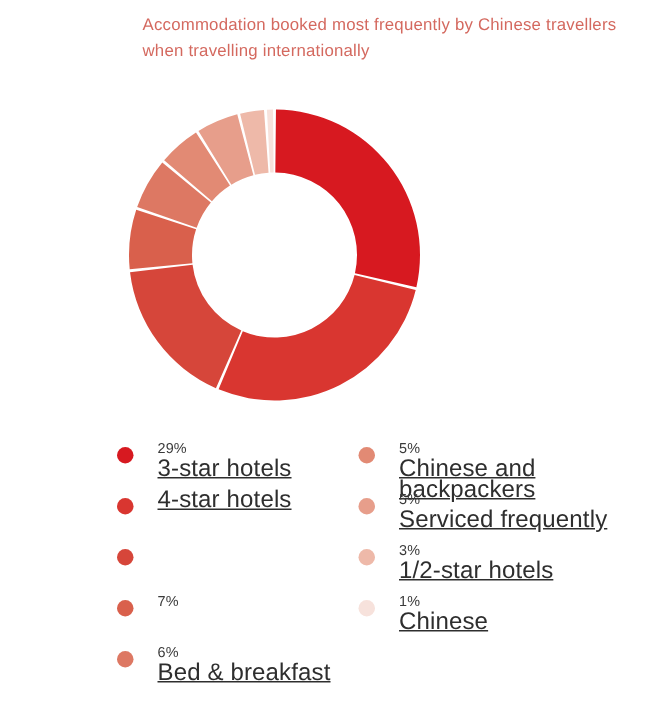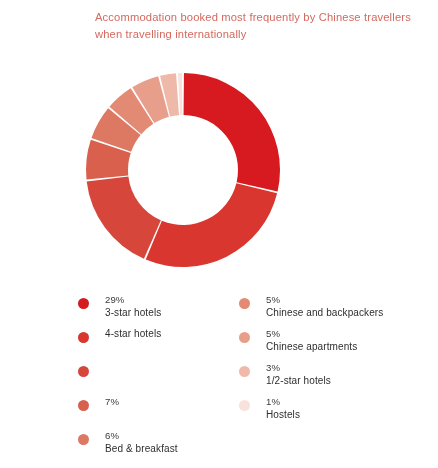--- a/index.html
+++ b/index.html
@@ -74,24 +74,25 @@
     height: 11px;
     border-radius: 50%;
   }
   .legend-pct {
     font-size: 9.6px;
     line-height: 13px;
     color: #3a3a3a;
     letter-spacing: .1px;
   }
   .legend-label {
-    font-size: 10px;
+    font-size: 16px;
     line-height: 14px;
     color: #2e2e2e;
     letter-spacing: .1px;
+    text-decoration: underline;
   }
 </style>
 </head>
 <body>
 
 <div id="chart-card">
 
   <div id="chart-title">Accommodation booked most frequently by Chinese travellers
 when travelling internationally</div>
 
@@ -155,28 +156,28 @@
       </div>
     <div class="legend-col" id="legend-col-right">
         <div class="legend-item">
           <span class="legend-dot" style="background: rgb(226, 138, 116);"></span>
           <div class="legend-pct">5%</div>
           <div class="legend-label">Chinese and backpackers</div>
         </div>
         <div class="legend-item">
           <span class="legend-dot" style="background: rgb(231, 158, 139);"></span>
           <div class="legend-pct">5%</div>
-          <div class="legend-label">Chinese apartments</div>
+          <div class="legend-label">Serviced frequently</div>
         </div>
         <div class="legend-item">
           <span class="legend-dot" style="background: rgb(238, 185, 169);"></span>
           <div class="legend-pct">3%</div>
           <div class="legend-label">1/2-star hotels</div>
         </div>
         <div class="legend-item">
           <span class="legend-dot" style="background: rgb(247, 226, 220);"></span>
           <div class="legend-pct">1%</div>
-          <div class="legend-label">Hostels</div>
+          <div class="legend-label">Chinese</div>
         </div>
       </div>
   </div>
 
 </div>
 
 </body></html>

